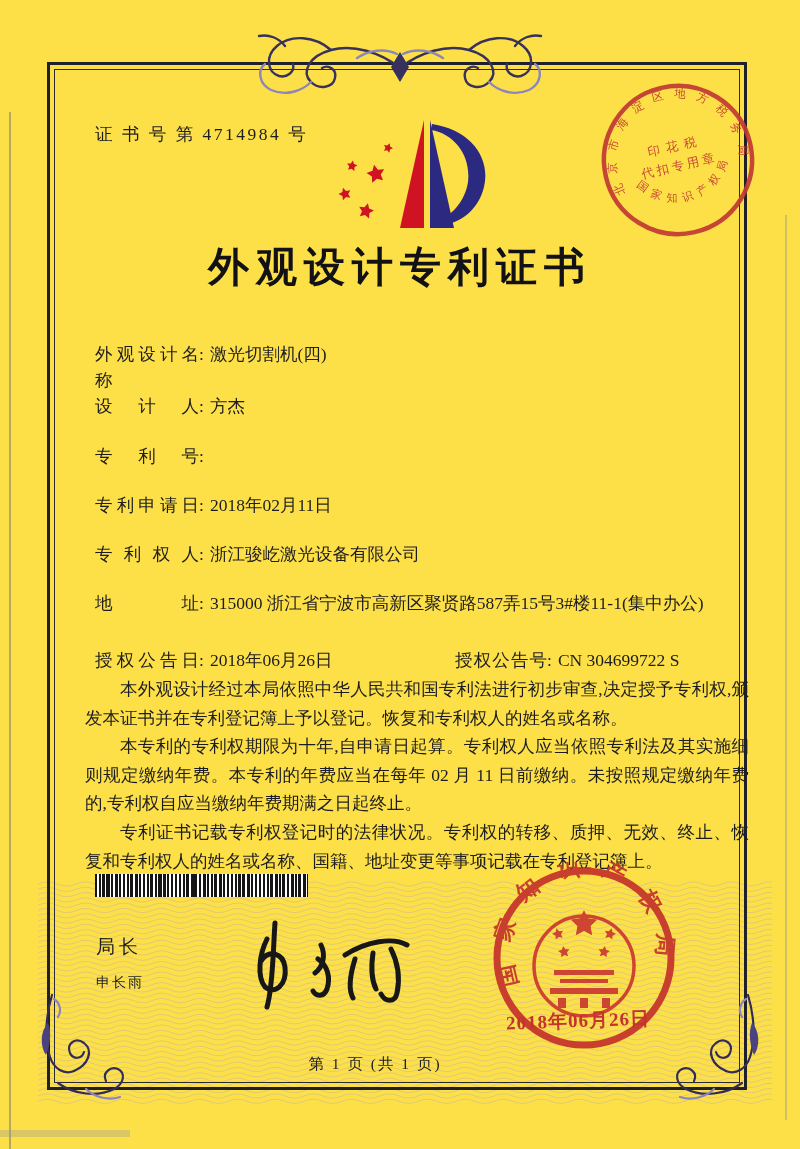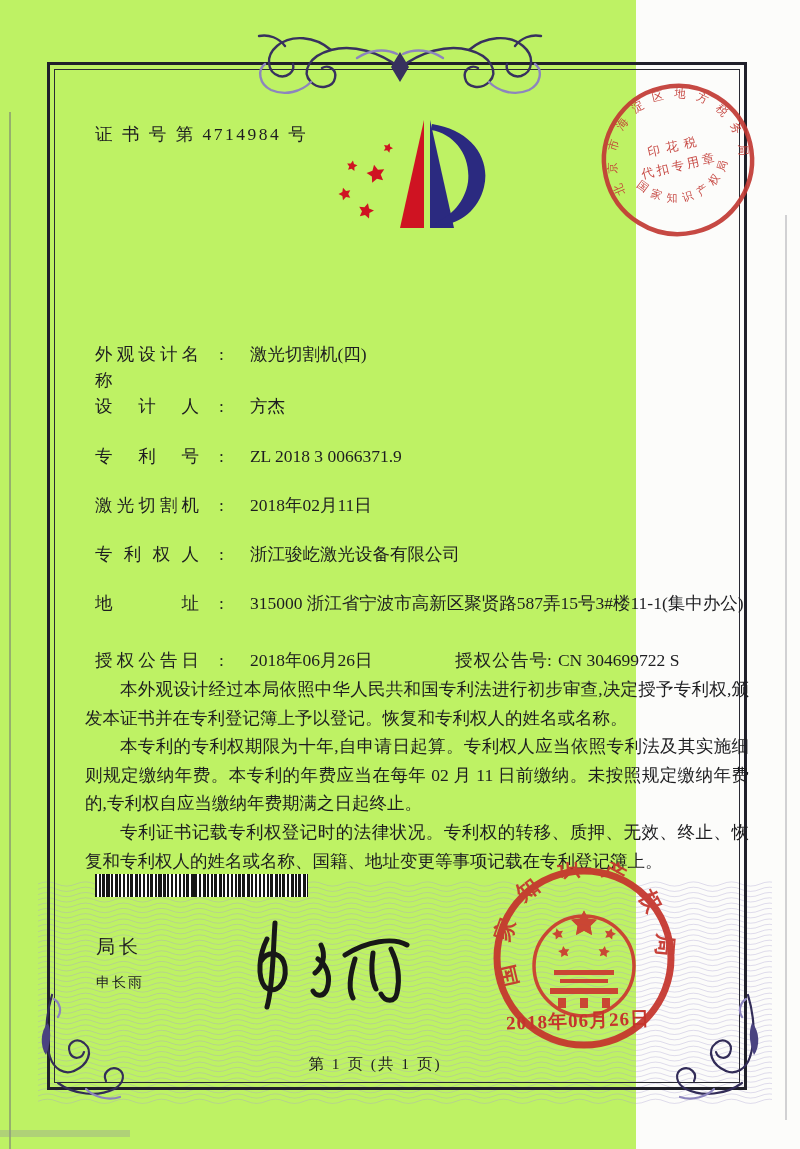--- a/index.html
+++ b/index.html
@@ -1,21 +1,21 @@
 <!DOCTYPE html>
 <html><head>
 <meta charset="utf-8">
 <style>
   html,body{margin:0;padding:0;}
   body{
     width:800px;height:1149px;background:#fcfcfa;
     font-family:"Liberation Serif","DejaVu Serif",serif;
     color:#1d1d20;overflow:hidden;
   }
-  .page{position:relative;width:636px;height:1149px;background:#bef264;}
+  .page{position:relative;width:800px;height:1149px;background:#fde047;}
 
   
   .edge-left{position:absolute;left:9px;top:112px;width:2px;height:1037px;background:rgba(110,110,118,.5);}
   .edge-right{position:absolute;left:785px;top:215px;width:2px;height:905px;background:rgba(140,140,148,.38);}
   .edge-bottom{position:absolute;left:0;top:1130px;width:130px;height:7px;background:rgba(150,150,155,.35);}
 
   
   .frame-outer{position:absolute;left:47px;top:62px;width:700px;height:1028px;border:3px solid #20202a;box-sizing:border-box;}
   .frame-inner{position:absolute;left:54px;top:69px;width:686px;height:1014px;border:1px solid #2a2a34;box-sizing:border-box;}
 
@@ -29,21 +29,21 @@
   .cert-no{position:absolute;left:95px;top:122px;font-size:17.5px;letter-spacing:2.5px;}
 
   .logo{position:absolute;left:330px;top:110px;width:160px;height:132px;}
 
   .tax-stamp{position:absolute;left:596px;top:78px;width:164px;height:164px;transform:rotate(-13deg);opacity:.92;}
 
   .title{position:absolute;left:0;top:240px;width:800px;text-align:center;
     font-size:41px;font-weight:700;letter-spacing:7px;color:#121216;}
 
   .fields{position:absolute;left:95px;top:0;width:650px;font-size:17.5px;}
-  .frow{position:absolute;left:0;display:flex;align-items:flex-start;line-height:26px;gap:20px;}
+  .frow{position:absolute;left:0;display:flex;align-items:flex-start;line-height:26px;}
   .f1{top:341px;} .f2{top:393px;} .f3{top:443px;} .f4{top:492px;} .f5{top:541px;} .f6{top:590px;} .f7{top:647px;width:650px;}
   .lbl{display:inline-block;width:104px;text-align:justify;text-align-last:justify;flex:none;}
   .colon{flex:none;margin-right:6px;}
   .val{display:inline-block;}
   .f6 .val{width:540px;}
   .grant-right{position:absolute;left:360px;top:0;display:flex;}
   .grant-right .lbl{width:92px;}
 
   .paragraphs{position:absolute;left:85px;top:675px;width:664px;}
   .paragraphs p{margin:0;font-size:17.5px;line-height:28.6px;text-align:justify;text-indent:2em;}
@@ -185,39 +185,39 @@
     <text font-size="11.5" fill="#c23a34" style="letter-spacing:10px;">
       <textPath href="#taxTop" startOffset="6">北京市海淀区地方税务局</textPath>
     </text>
     <text font-size="12.5" fill="#c23a34" x="82" y="72" text-anchor="middle" style="letter-spacing:6px;">印花税</text>
     <text font-size="12.5" fill="#c23a34" x="82" y="92" text-anchor="middle" style="letter-spacing:3px;">代扣专用章</text>
     <text font-size="11" fill="#c23a34" style="letter-spacing:6px;">
       <textPath href="#taxBottom" startOffset="4">国家知识产权局</textPath>
     </text>
   </svg>
 
+  <div class="title">外观设计专利证书</div>
 
   <div class="fields">
     <div class="frow f1">
       <span class="lbl">外观设计名称</span>
         <span class="colon">:</span>
         <span class="val">激光切割机(四)</span>
     </div>
     <div class="frow f2">
       <span class="lbl">设计人</span>
         <span class="colon">:</span>
         <span class="val">方杰</span>
     </div>
     <div class="frow f3">
       <span class="lbl">专利号</span>
         <span class="colon">:</span>
-        <span class="val">ZL 2018 3 0066371.9</span>
     </div>
     <div class="frow f4">
-      <span class="lbl">激光切割机</span>
+      <span class="lbl">专利申请日</span>
         <span class="colon">:</span>
         <span class="val">2018年02月11日</span>
     </div>
     <div class="frow f5">
       <span class="lbl">专利权人</span>
         <span class="colon">:</span>
         <span class="val">浙江骏屹激光设备有限公司</span>
     </div>
     <div class="frow f6">
       <span class="lbl">地址</span>

